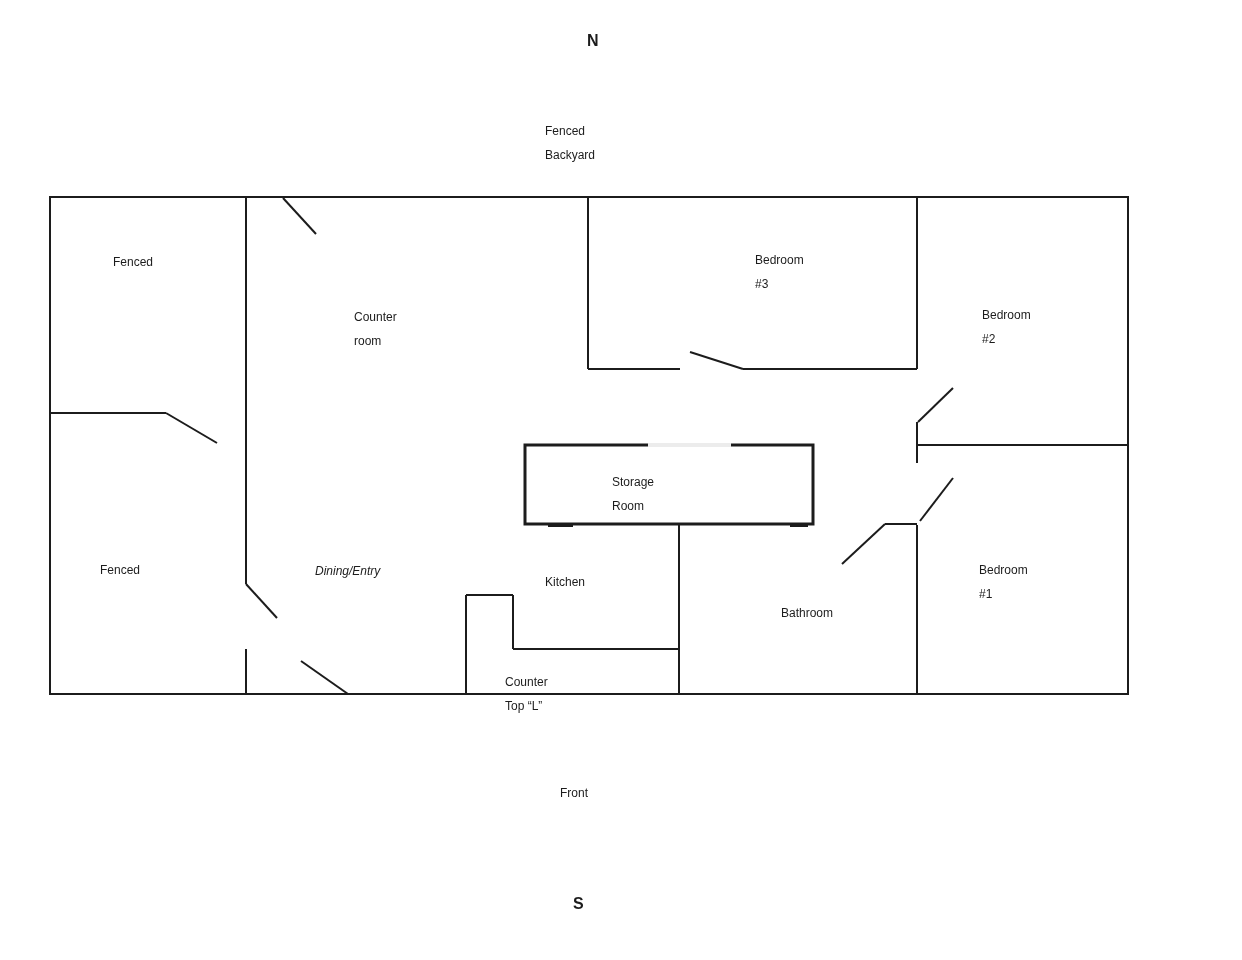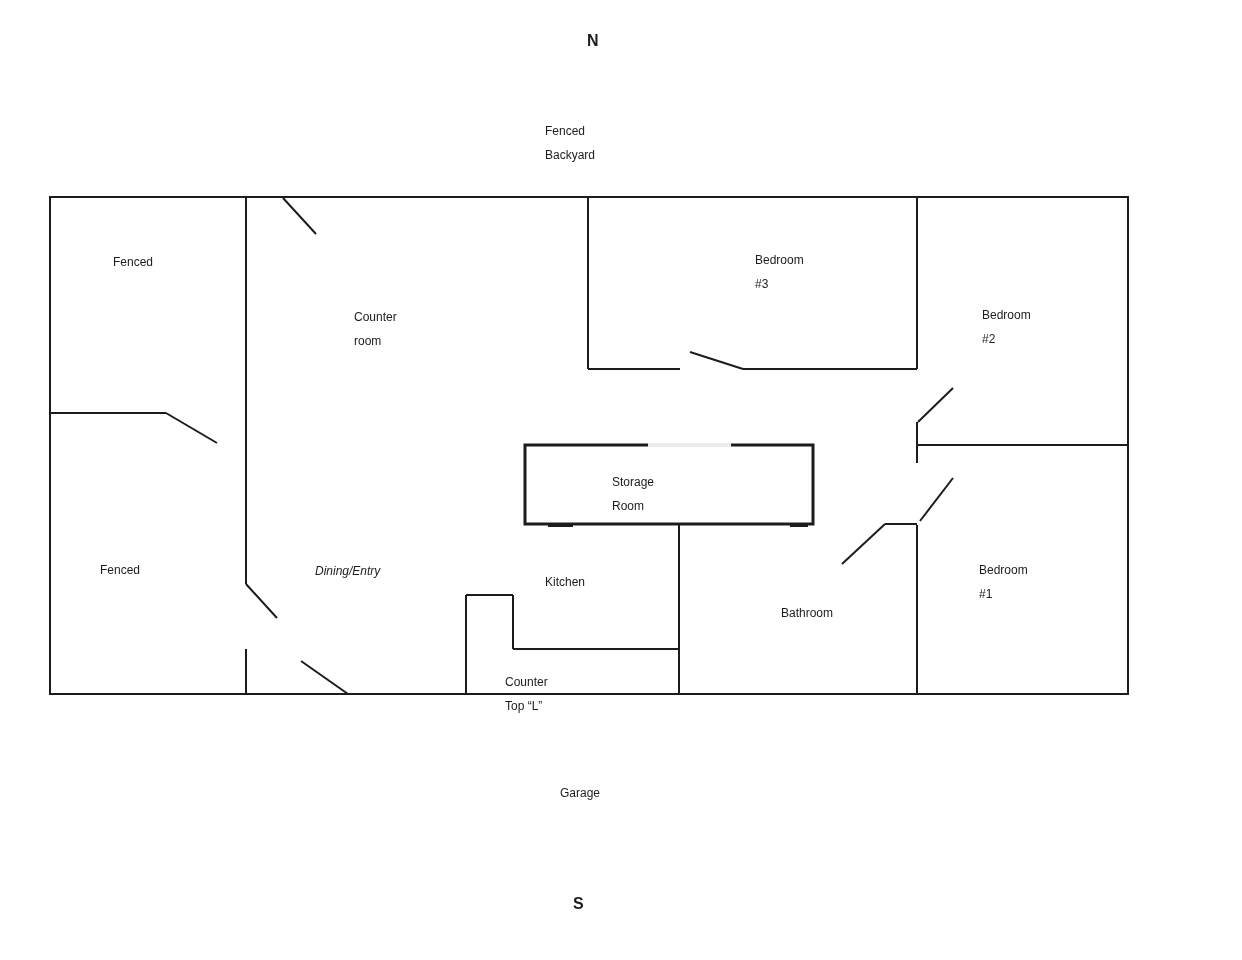--- a/index.html
+++ b/index.html
@@ -99,21 +99,21 @@
     <line x1="790" y1="525" x2="808" y2="525" class="thick"></line>
   </svg>
 
   <div class="room-label compass" style="left:587px; top:29px;">N</div>
   <div class="room-label compass" style="left:573px; top:892px;">S</div>
 
   <div class="room-label" style="left:545px; top:119px;">
     <div>Fenced</div>
     <div>Backyard</div>
   </div>
-  <div class="room-label" style="left:560px; top:781px;">Garage</div>
+  <div class="room-label" style="left:560px; top:781px;">Front</div>
 
   <div class="room-label" style="left:113px; top:250px;">Fenced</div>
 
   <div class="room-label" style="left:354px; top:305px;">
     <div>Counter</div>
     <div>room</div>
   </div>
 
   <div class="room-label" style="left:755px; top:248px;">
     <div>Bedroom</div>

